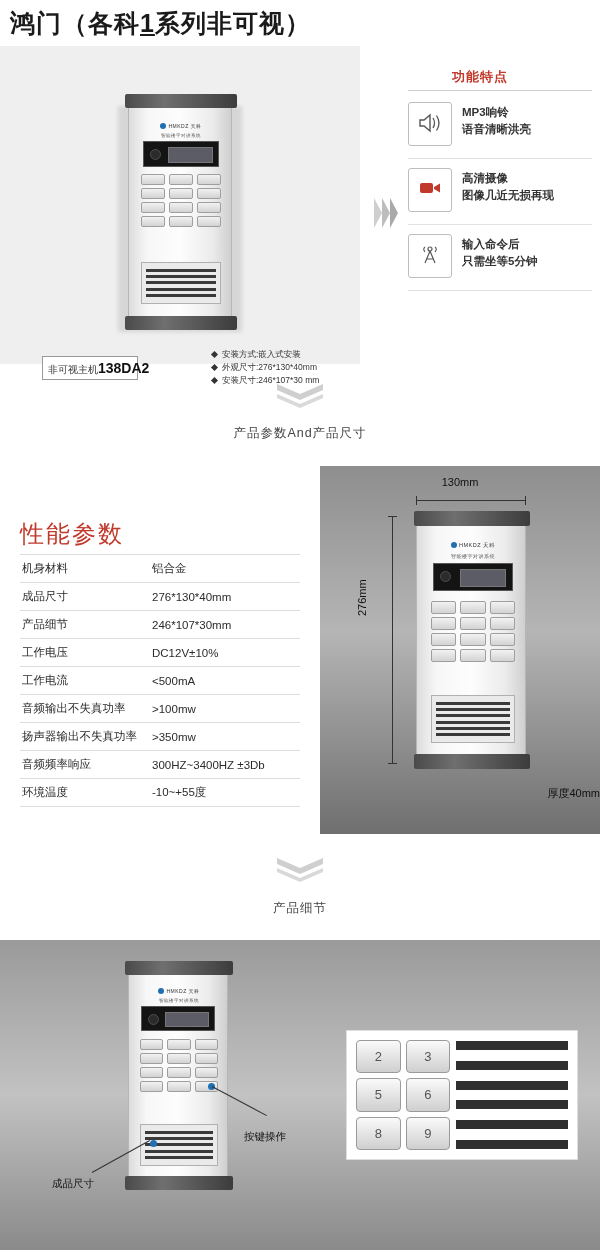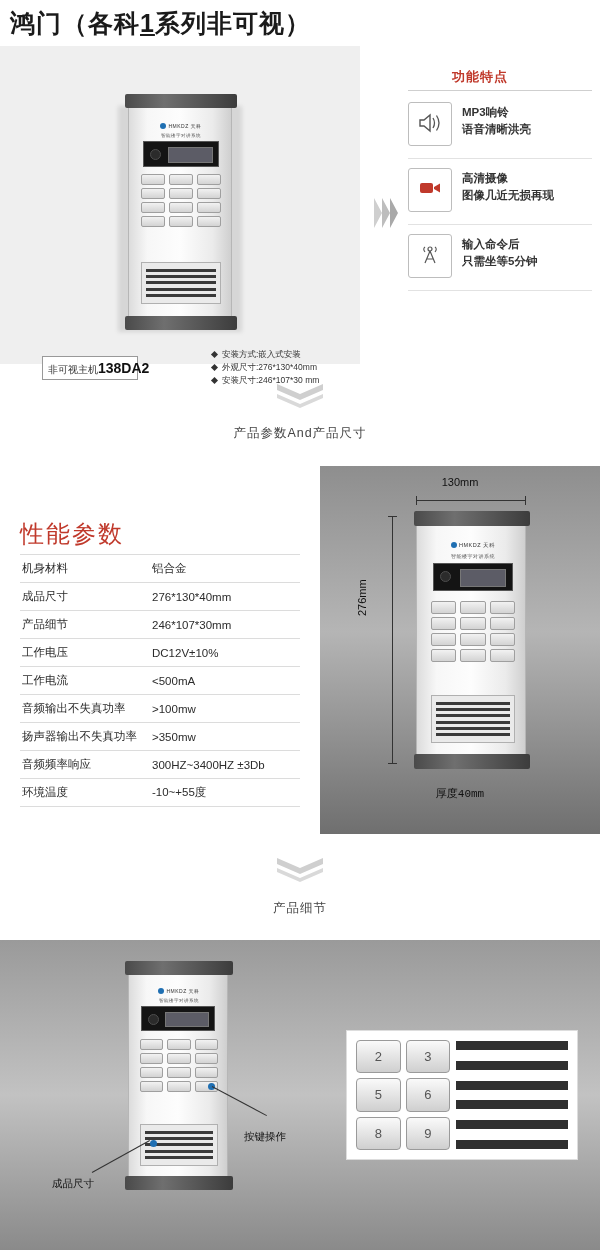--- a/index.html
+++ b/index.html
@@ -184,21 +184,21 @@
   .dim-v-line:before, .dim-v-line:after {
     content:""; position:absolute; left:-4px; width:9px; height:1px; background:#333;
   }
   .dim-v-line:before { top:0; } .dim-v-line:after { bottom:0; }
   .dim-v-label {
     position:absolute; left:356px; top:150px; font-size:11px; color:#111;
     transform:rotate(-90deg); transform-origin:left top; white-space:nowrap;
   }
   .dim-bot-label {
     position:absolute; left:320px; top:320px; width:280px;
-    text-align:center; font-size:11px; color:#111;font-family:Liberation Mono, monospace;
+    text-align:right; font-size:11px; color:#111;
   }
 
   
   .sec3 { position:absolute; left:0; top:940px; width:600px; height:310px;
           background:linear-gradient(180deg,#9a9a9a,#c2c2c2 50%,#8a8a8a); }
   .dev3 { position:absolute; left:128px; top:28px; width:100px; height:215px; }
   .photo {
     position:absolute; left:346px; top:90px; width:232px; height:130px;
     background:#fff; border:1px solid #ddd; padding:6px;
   }

